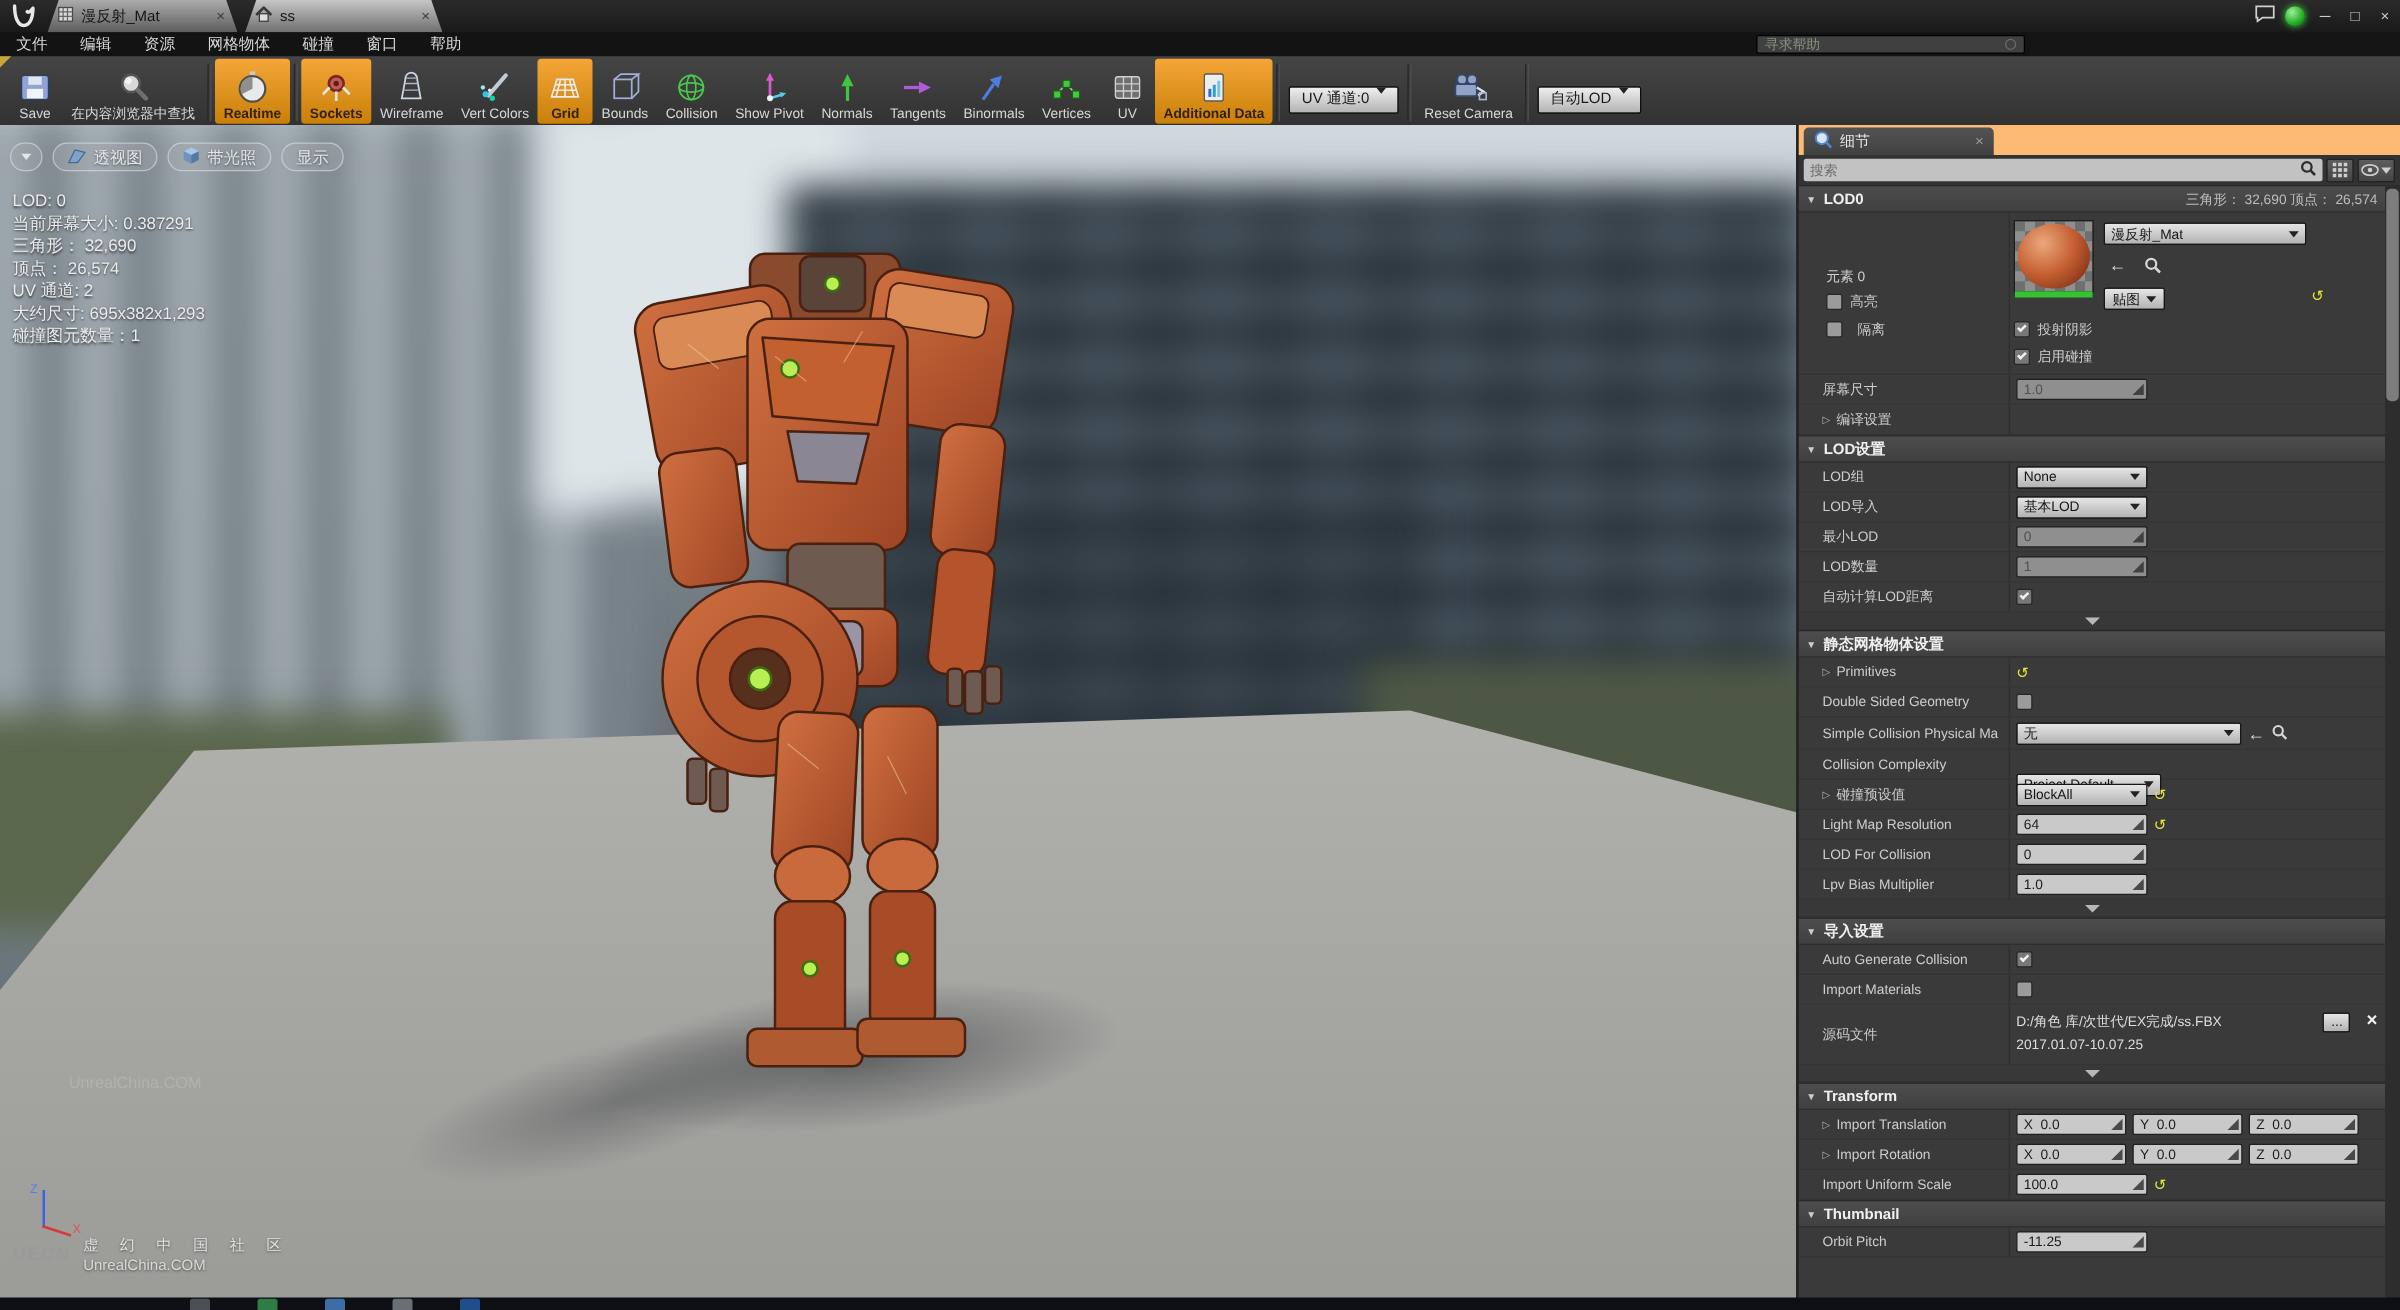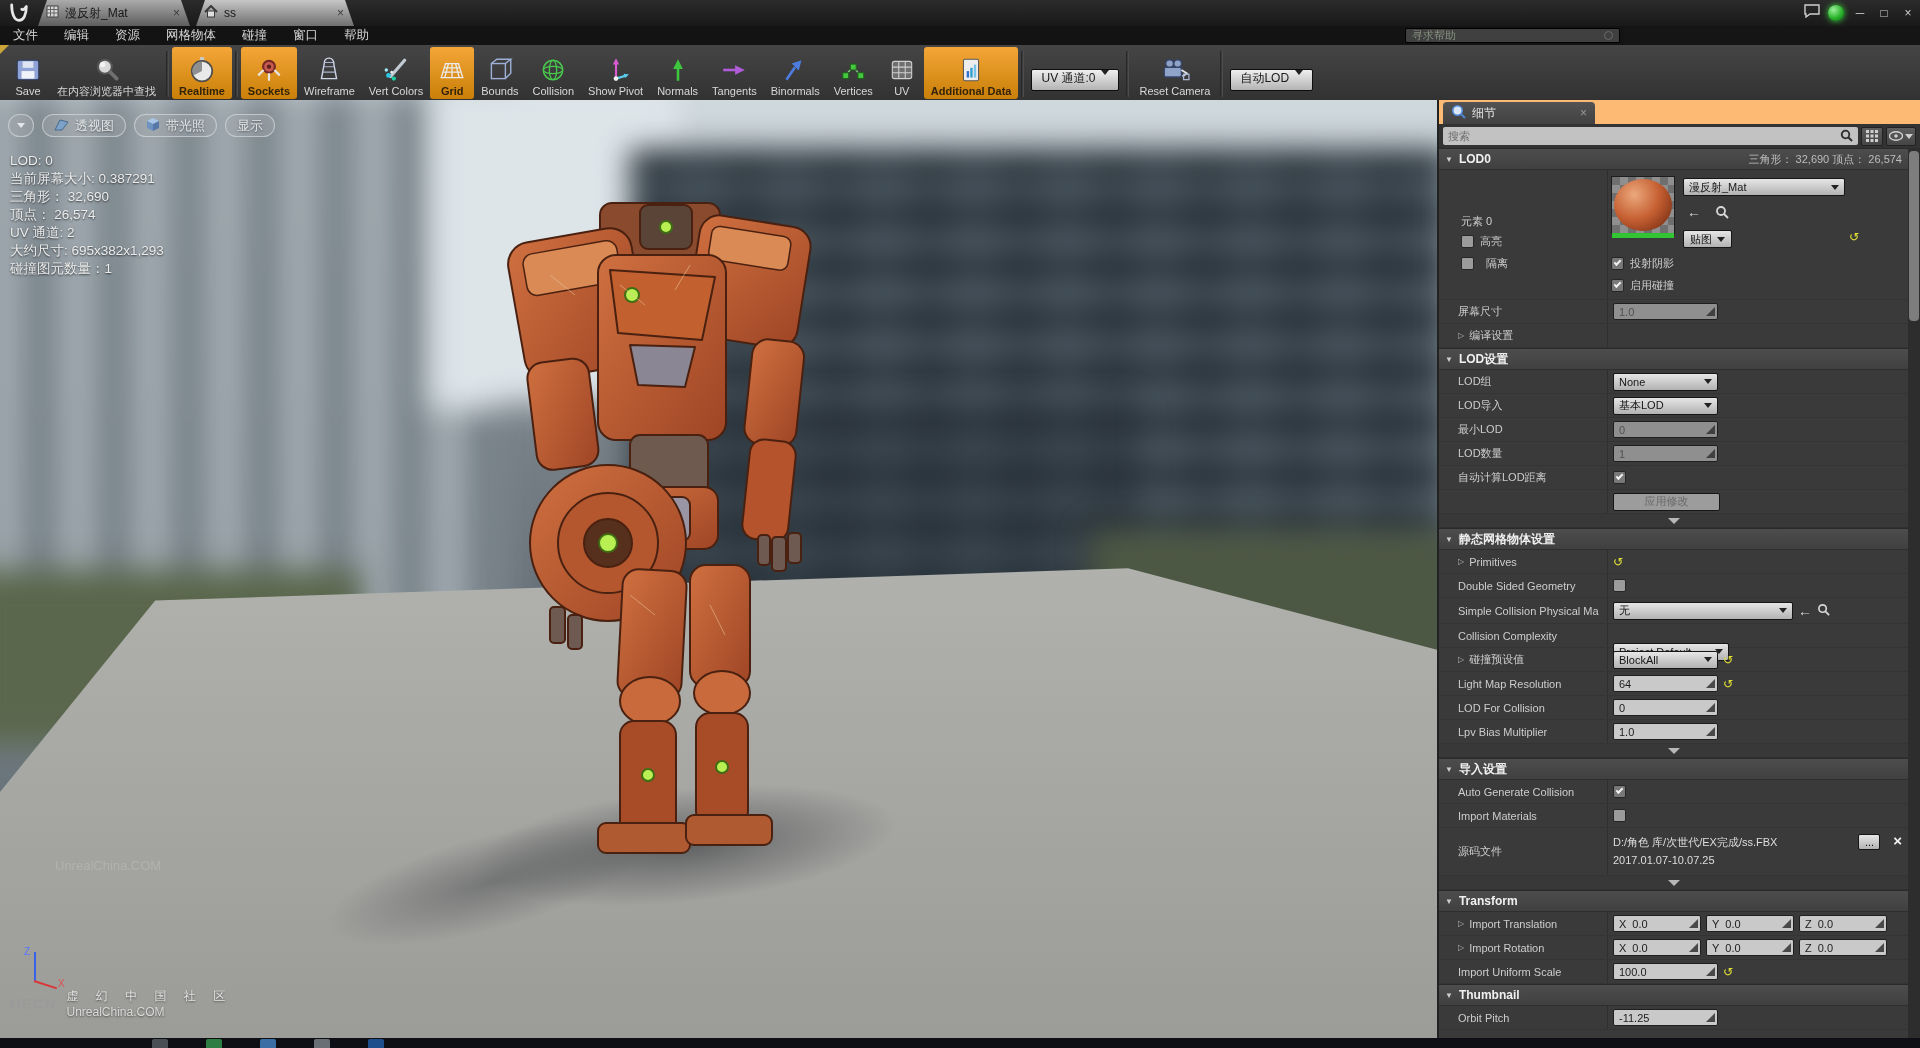--- a/index.html
+++ b/index.html
@@ -711,28 +711,20 @@
         <div class="prow">
           <span class="plabel">
               <span>自动计算LOD距离</span>
             </span>
           <span class="pval">
               <span class="cb on">
                 <i></i>
               </span>
             </span>
         </div>
-        <div class="prow">
-          <span class="plabel"></span>
-          <span class="pval">
-              <span class="dbtn dis">
-                <span>应用修改</span>
-              </span>
-            </span>
-        </div>
         <div class="chevrow">
             <span class="chev"></span>
           </div>
 
         <div class="sect">
           <span class="tri">▼</span>
           <span>静态网格物体设置</span>
         </div>
         <div class="prow">
           <span class="plabel">

